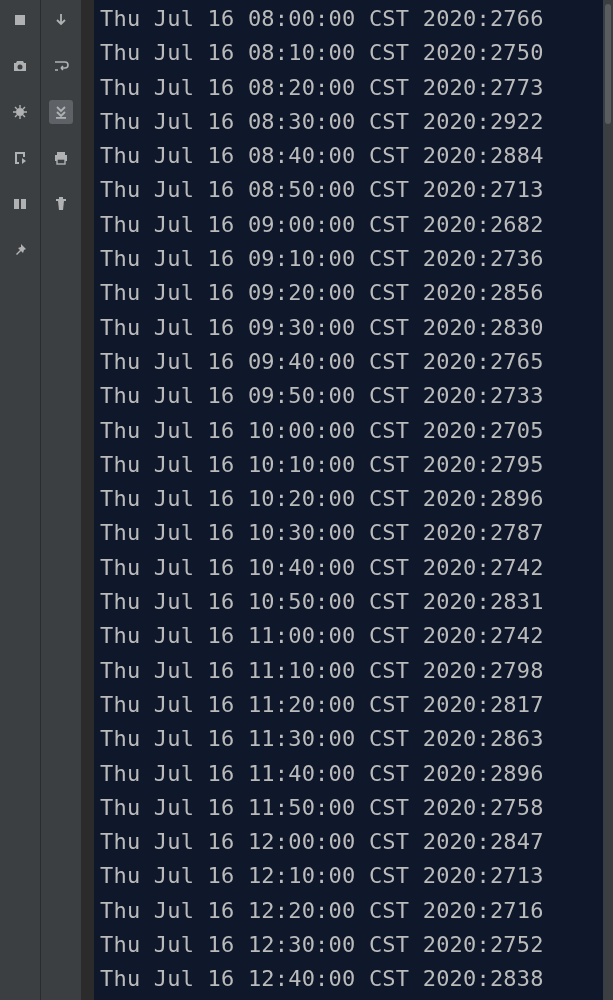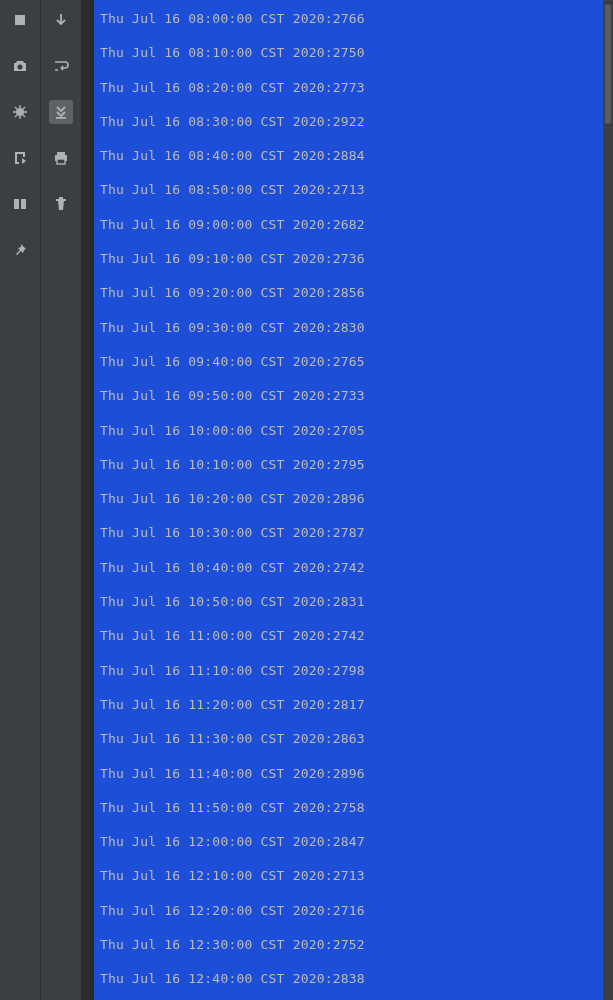--- a/index.html
+++ b/index.html
@@ -61,23 +61,23 @@
     border-radius: 3px;
   }
   
   .gutter {
     width: 12px;
     background: #2b2b2b;
   }
   
   .console {
     flex: 1;
-    background: #1d4ed8;
+    background: #0f172a;
     color: #BBBBBB;
-    font-size: 13px;
+    font-size: 22px;
     line-height: 34.3px;
     padding: 2px 0 0 6px;
     white-space: pre;
     letter-spacing: 0.2px;
     overflow: hidden;
   }
   .console .line {
     display: block;
   }
   

